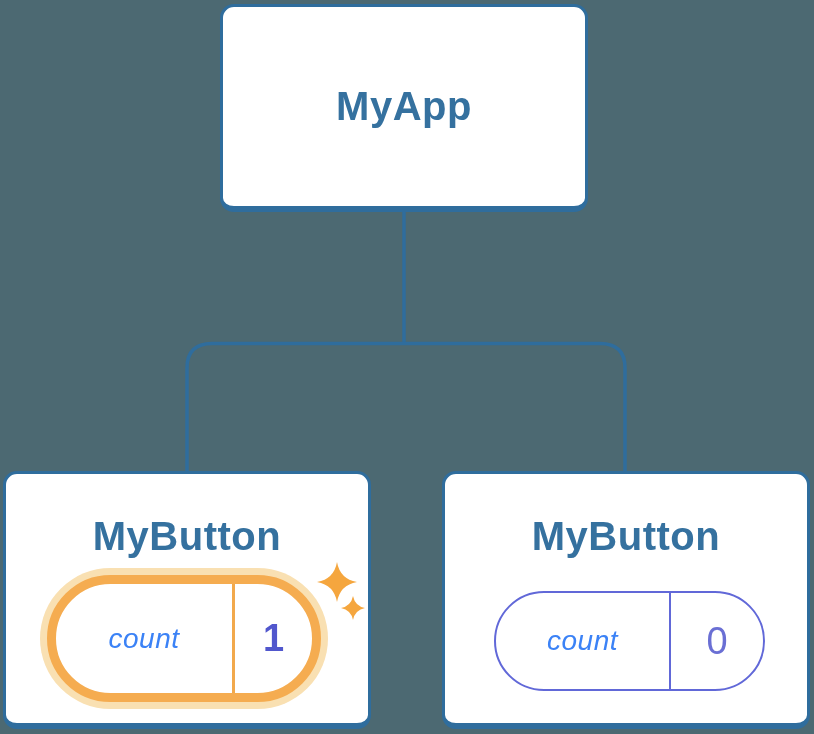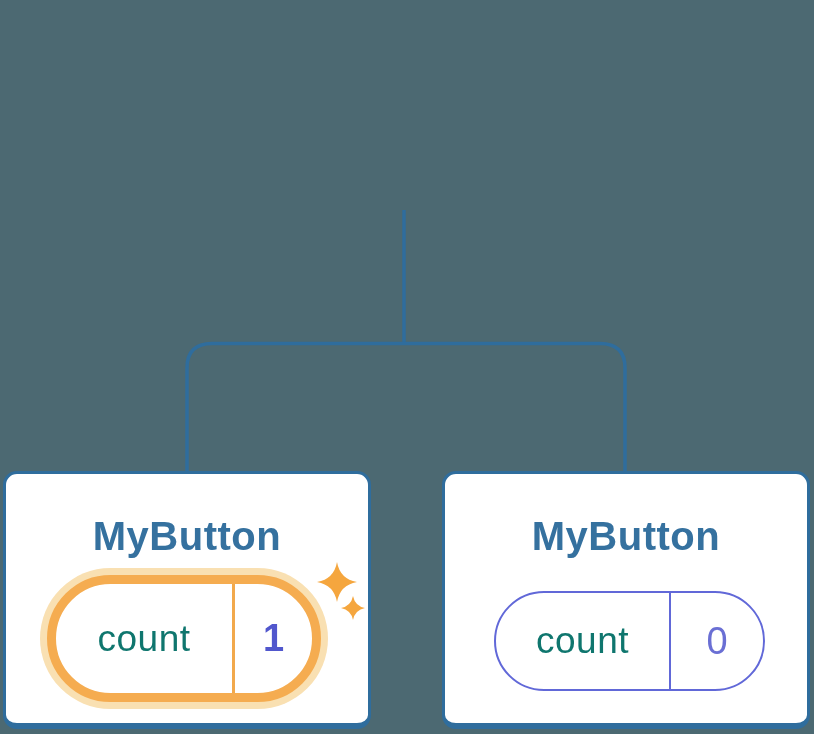--- a/index.html
+++ b/index.html
@@ -86,23 +86,24 @@
   .pill-cell.key { flex: 1; }
 
   .pill.highlight .pill-cell.value { width: 77px; }
   .pill.plain     .pill-cell.value { width: 92px; }
 
   .pill-divider { width: 0; }
   .pill.highlight .pill-divider { border-left: 3px solid #F2A94C; }
   .pill.plain     .pill-divider { border-left: 2.5px solid #6168D8; }
 
   .state-key {
-    color: #0f766e;
-    font-size: 37px;
+    color: #3b82f6;
+    font-size: 28px;
     letter-spacing: 0.5px;
+    font-style: italic;
   }
 
   .state-value {
     color: #6A6FD4;
     font-size: 38px;
   }
 
   .state-value.bold {
     color: #5157CD;
     font-weight: 700;
@@ -117,20 +118,23 @@
 </head>
 <body>
 
 <div class="canvas">
 
   <svg class="connectors" viewBox="0 0 814 734" xmlns="http://www.w3.org/2000/svg">
     <path d="M404 210 L404 343" fill="none" stroke="#2F6D9D" stroke-width="3.5"></path>
     <path d="M187 472 L187 368 Q187 343.5 212 343.5 L600 343.5 Q625 343.5 625 368 L625 472" fill="none" stroke="#2F6D9D" stroke-width="3.5"></path>
   </svg>
 
+  <div class="node-card root">
+    <div class="node-title">MyApp</div>
+  </div>
 
   <div class="node-card child-left">
     <div class="node-title child-title">MyButton</div>
     <div class="pill highlight">
       <div class="pill-cell key">
         <span class="state-key">count</span>
       </div>
       <div class="pill-divider"></div>
       <div class="pill-cell value">
         <span class="state-value bold">1</span>

